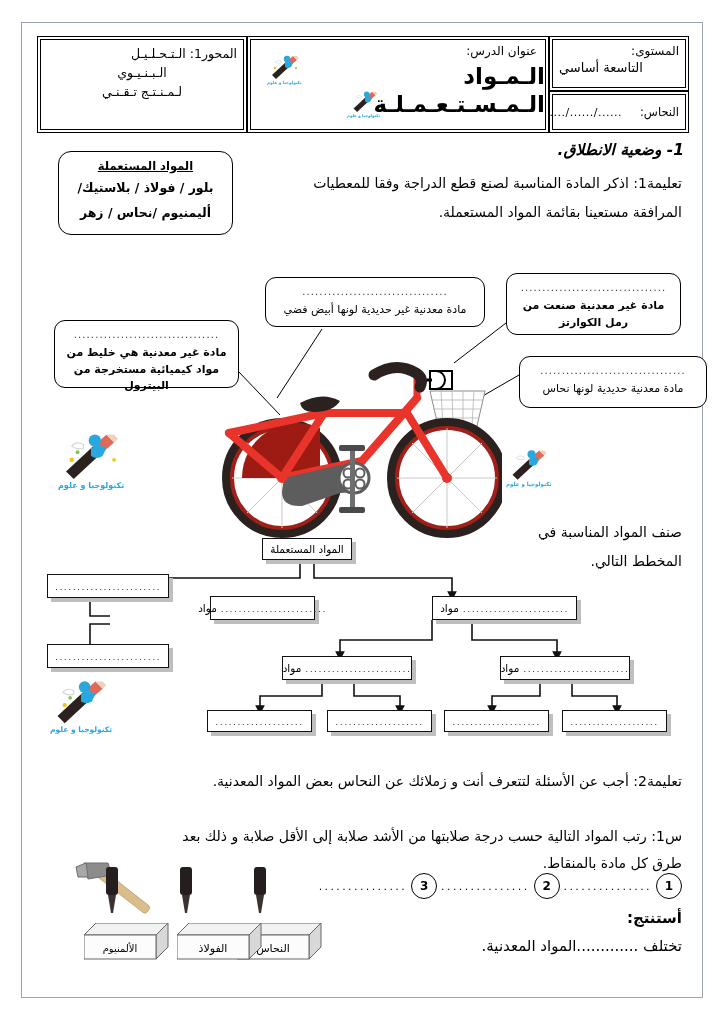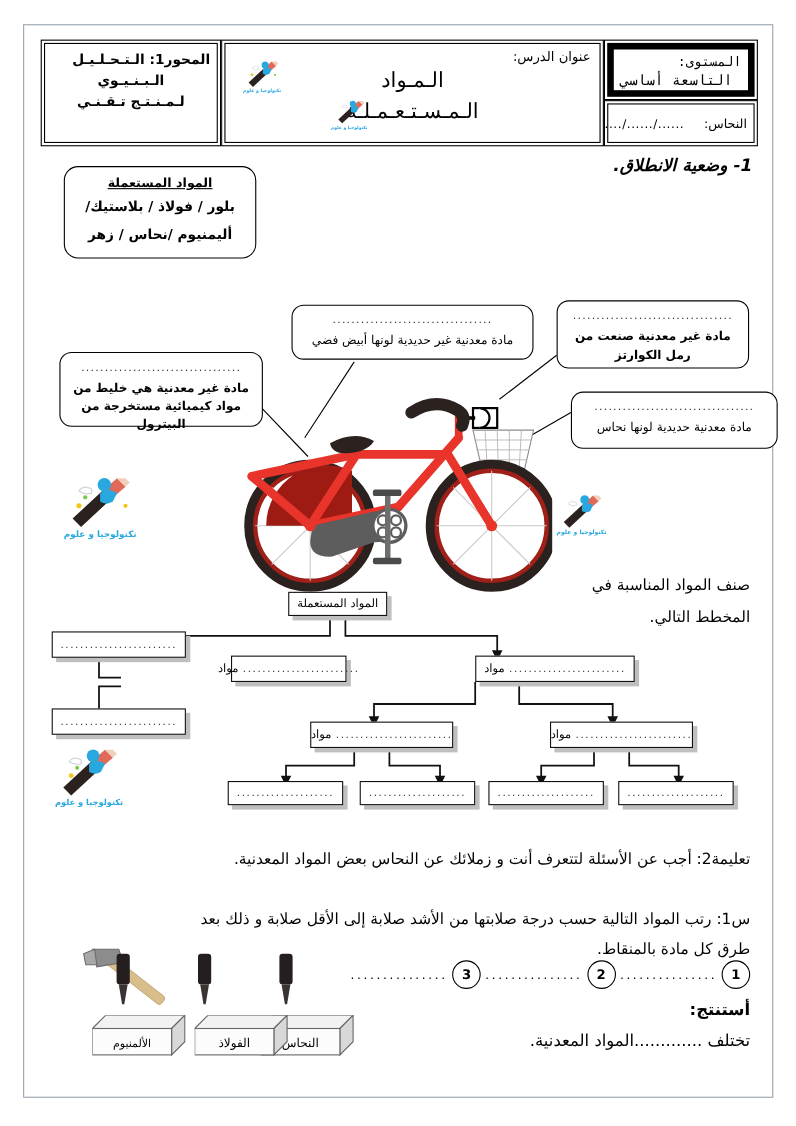--- a/index.html
+++ b/index.html
@@ -16,47 +16,47 @@
   
   .hdr{
     position:absolute;left:15px;top:13px;width:652px;height:97px;
     display:flex;flex-direction:row;gap:0;box-sizing:border-box;
   }
   .hdr-cell{border:1px solid #000;box-sizing:border-box;position:relative;background:#fff;}
   .hdr-mid{flex:1;position:relative;}
   .hdr-mid .in{
     position:absolute;inset:2px;border:1px solid #000;box-sizing:border-box;
   }
-  .hdr-right{width:164px;font-weight:bold;}
+  .hdr-right{width:210px;}
   .hdr-right .in{
     position:absolute;inset:2px;border:1px solid #000;box-sizing:border-box;
     padding:5px 6px;
   }
   .hdr-right-line{font-size:12.5px;line-height:1.5;text-align:right;letter-spacing:1.2px;}
   .hdr-right-line.c{text-align:center;}
 
   .cell-stack{width:140px;display:flex;flex-direction:column;}
   .cell-stack .hdr-cell{flex:1;}
   .cell-stack .hdr-cell:first-child{height:55px;flex:none;}
   .lvl-wrap{
-    position:absolute;inset:2px;border:6px solid #000000;box-sizing:border-box;
-    padding:4px 6px;text-align:right;font-family:Liberation Mono, monospace;
+    position:absolute;inset:2px;border:1px solid #000000;box-sizing:border-box;
+    padding:4px 6px;text-align:right;
   }
   .lvl-wrap .l1{font-size:12px;}
   .lvl-wrap .l2{font-size:13px;text-align:left;margin-top:2px;}
   .date-wrap{
     position:absolute;inset:2px;border:1px solid #000;box-sizing:border-box;
     padding:0 6px;display:flex;align-items:center;justify-content:flex-start;
     gap:18px;font-size:11.5px;
   }
   .date-dots{letter-spacing:.5px;color:#000;font-size:11px;}
 
   .lesson-top{font-size:12px;text-align:right;padding:4px 8px 0 0;}
   .lesson-title{
-    text-align:center;font-size:19px;font-weight:normal;letter-spacing:3px;
+    font-size:23px;font-weight:bold;letter-spacing:3px;
     line-height:1.22;margin-top:-2px;
   }
 
   
   .logo{position:relative;display:inline-block;}
   .logo svg{display:block;}
   .logo .cap{
     text-align:center;color:#29a8df;font-weight:bold;line-height:1;
     margin-top:1px;white-space:nowrap;
   }
@@ -220,20 +220,24 @@
       <div class="in">
         <div class="hdr-right-line">المحور1: الـتـحـلـيـل</div>
         <div class="hdr-right-line c">الـبـنـيـوي</div>
         <div class="hdr-right-line c">لـمـنـتـج تـقـنـي</div>
       </div>
     </div>
   </div>
 
   <div class="sec1">1- وضعية الانطلاق.</div>
 
+  <div class="instr1">
+    <div>تعليمة1: اذكر المادة المناسبة لصنع قطع الدراجة وفقا للمعطيات</div>
+    <div>المرافقة مستعينا بقائمة المواد المستعملة.</div>
+  </div>
 
   <div class="mat-box">
     <div class="mat-title">المواد المستعملة</div>
     <div class="mat-line">بلور / فولاذ / بلاستيك/</div>
     <div class="mat-line">أليمنيوم /نحاس / زهر</div>
   </div>
 
   <svg class="connectors">
     <g stroke="#000" stroke-width="1" fill="none">
       <line x1="216" y1="348" x2="258" y2="392"></line>

